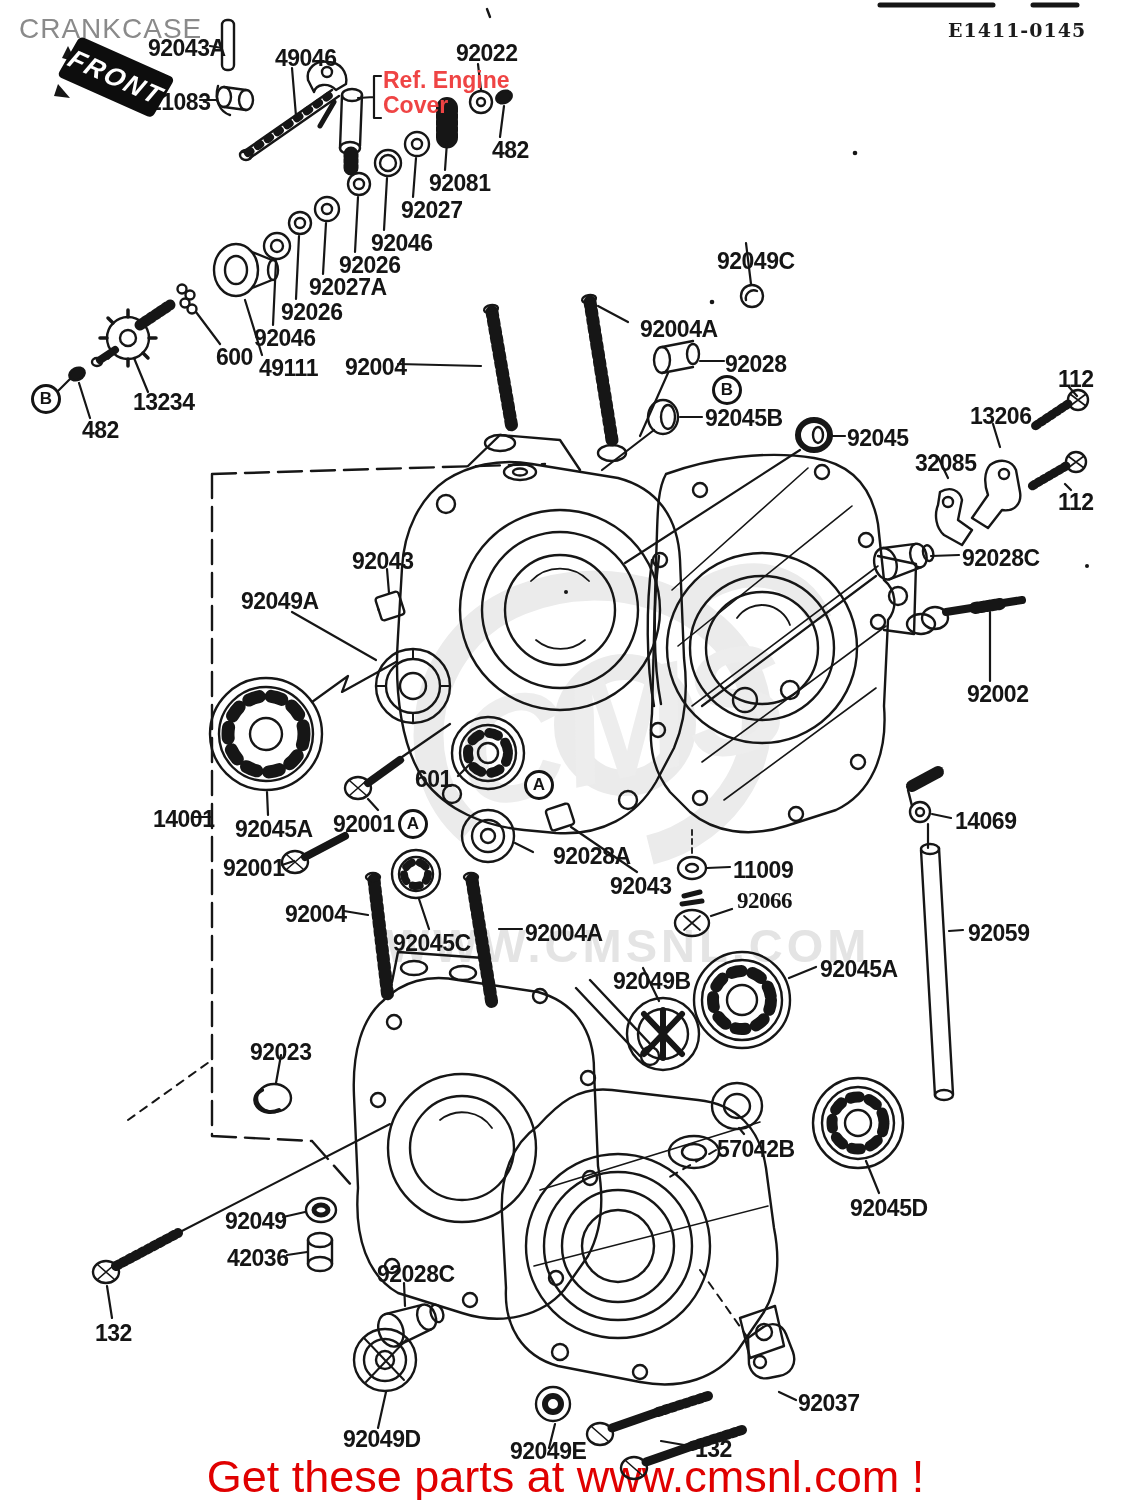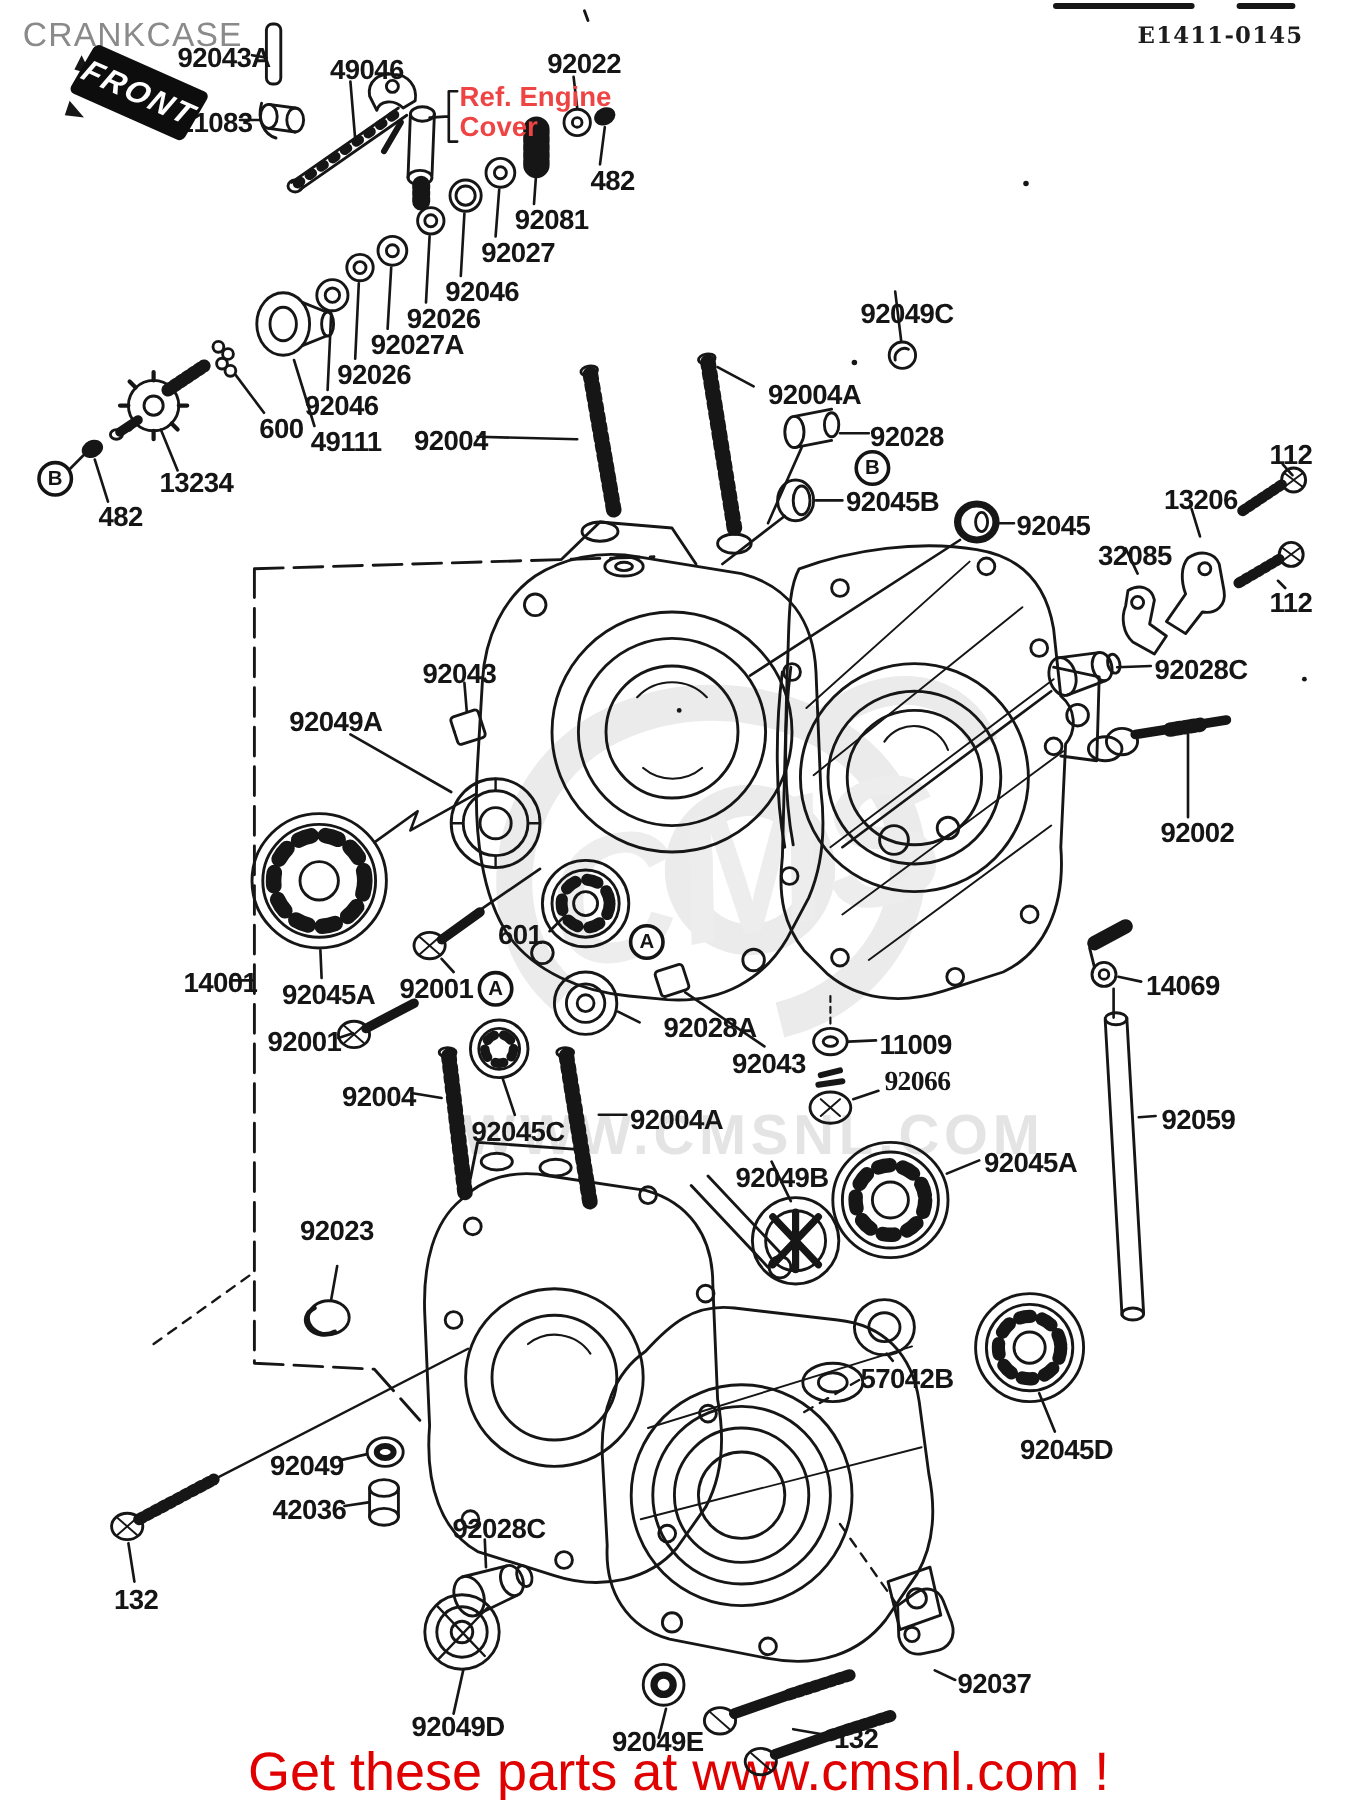--- a/index.html
+++ b/index.html
@@ -79,21 +79,21 @@
       <div class="part-label" style="left: 393px; top: 932px;">92045C</div>
       <div class="part-label" style="left: 553px; top: 845px;">92028A</div>
       <div class="part-label" style="left: 610px; top: 875px;">92043</div>
       <div class="part-label" style="left: 733px; top: 859px;">11009</div>
       <div class="part-label" style="left: 737px; top: 889px; font-family: Liberation Serif, serif;">92066</div>
       <div class="part-label" style="left: 525px; top: 922px;">92004A</div>
       <div class="part-label" style="left: 613px; top: 970px;">92049B</div>
       <div class="part-label" style="left: 820px; top: 958px;">92045A</div>
       <div class="part-label" style="left: 968px; top: 922px;">92059</div>
       <div class="part-label" style="left: 955px; top: 810px;">14069</div>
-      <div class="part-label" style="left: 250px; top: 1014px; text-align: center;">92023</div>
+      <div class="part-label" style="left: 250px; top: 1041px; text-align: center;">92023</div>
       <div class="part-label" style="left: 225px; top: 1210px;">92049</div>
       <div class="part-label" style="left: 227px; top: 1247px;">42036</div>
       <div class="part-label" style="left: 377px; top: 1263px;">92028C</div>
       <div class="part-label" style="left: 95px; top: 1322px;">132</div>
       <div class="part-label" style="left: 717px; top: 1138px;">57042B</div>
       <div class="part-label" style="left: 850px; top: 1197px;">92045D</div>
       <div class="part-label" style="left: 343px; top: 1428px;">92049D</div>
       <div class="part-label" style="left: 510px; top: 1440px;">92049E</div>
       <div class="part-label" style="left: 695px; top: 1438px;">132</div>
       <div class="part-label" style="left: 798px; top: 1392px;">92037</div>

